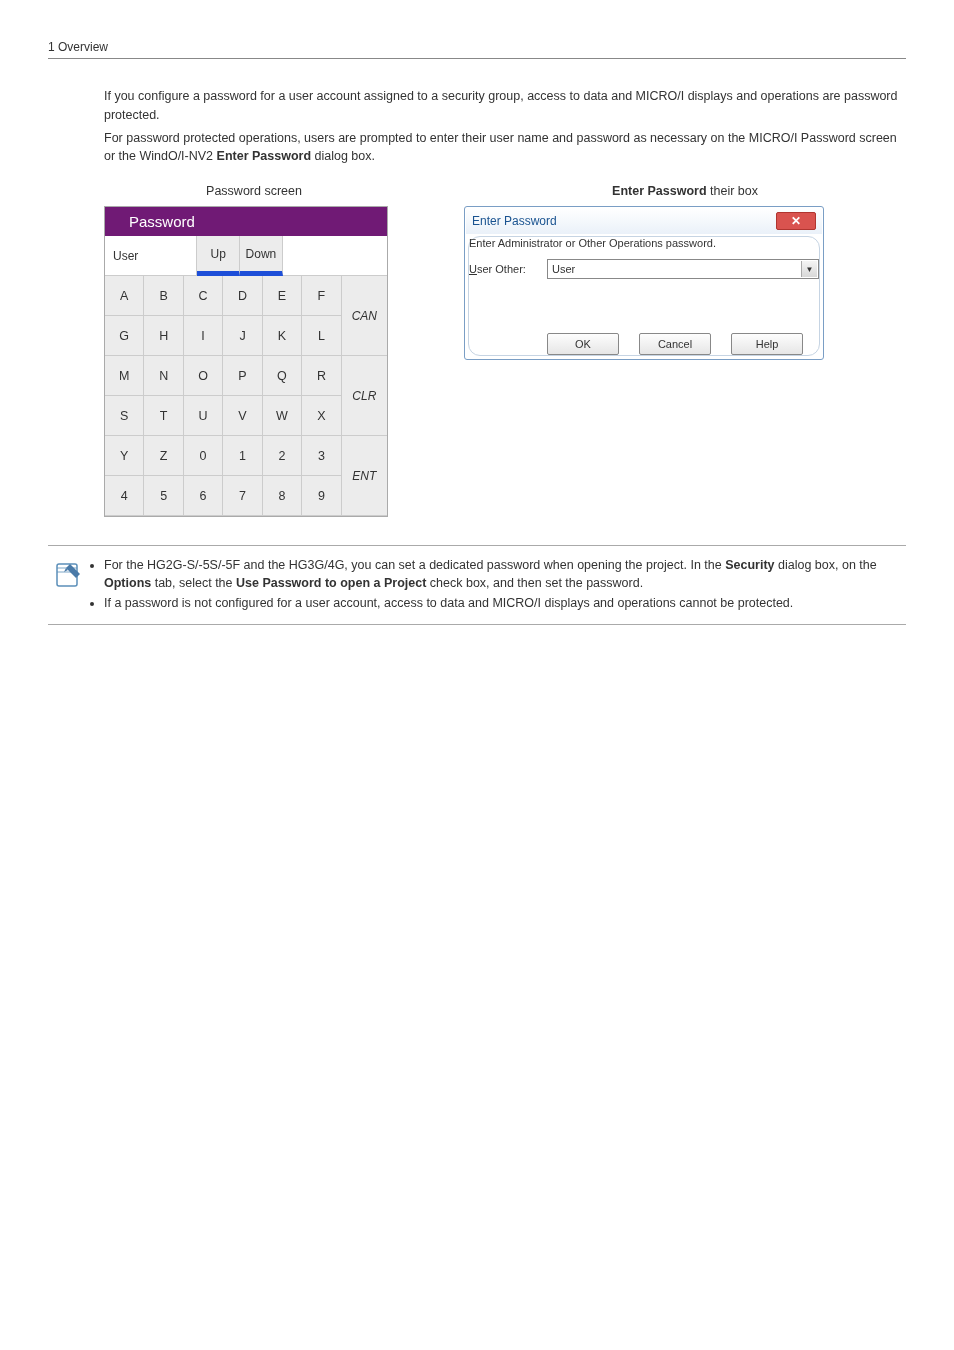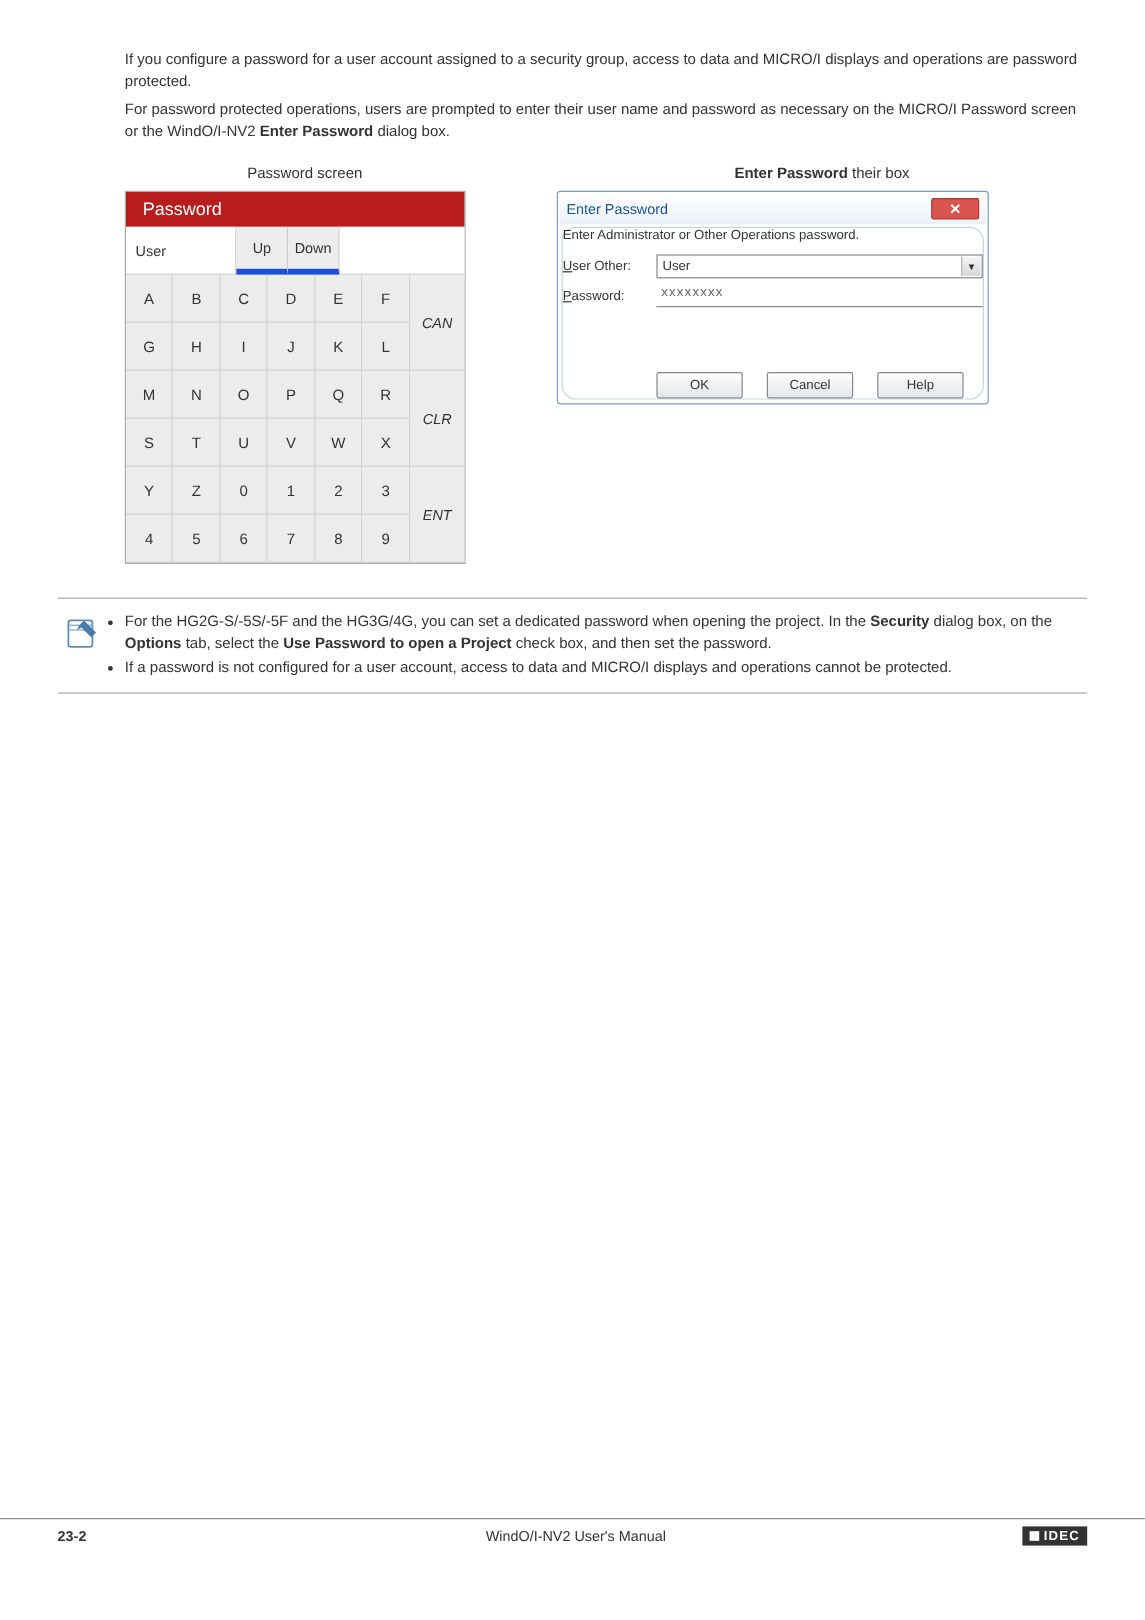--- a/index.html
+++ b/index.html
@@ -43,24 +43,24 @@
     margin-bottom: 8px;
   }
 
   
   .pw-screen {
     border: 1px solid #aaa;
     width: 284px;
     background: #fff;
   }
   .pw-title {
-    background: #b91c1c;
+    background: #701a75;
     color: #fff;
     font-size: 15px;
-    padding: 6px 14px;
+    padding: 6px 24px;
     font-family: Verdana, sans-serif;
   }
   .pw-toprow { display: flex; height: 40px; }
   .pw-user {
     flex: 2;
     border-right: 1px solid #ccc;
     border-bottom: 1px solid #ccc;
     display: flex; align-items: center; justify-content: flex-start;
     padding-left: 8px;
     font-size: 12px;
@@ -239,20 +239,21 @@
     display: inline-block;
     width: 8px; height: 8px;
     background: #fff;
     margin-right: 4px;
   }
 </style>
 </head>
 <body>
 <div class="page">
 
+  <div class="header">1 Overview</div>
 
   <div class="intro">
     <p>If you configure a password for a user account assigned to a security group, access to data and MICRO/I displays and operations are password protected.</p>
     <p>
       <span>For password protected operations, users are prompted to enter their user name and password as necessary on the MICRO/I Password screen or the WindO/I-NV2 </span><b>Enter Password</b><span> dialog box.</span>
     </p>
   </div>
 
   <div class="two-col">
     <div class="col-left">
@@ -345,24 +346,20 @@
           </div>
         </div>
         <div class="dlg-body">
           <div class="dlg-msg">Enter Administrator or Other Operations password.</div>
           <div class="dlg-row">
             <label class="underline-first">User Other:</label>
             <div class="dlg-combo">
               <span>User</span>
               <div class="dlg-combo-arrow">▼</div>
             </div>
-          </div>
-          <div class="dlg-row">
-            <label class="underline-first">Password:</label>
-            <div class="dlg-pw">xxxxxxxx</div>
           </div>
           <div class="dlg-btns">
             <div class="dlg-btn">OK</div>
             <div class="dlg-btn">Cancel</div>
             <div class="dlg-btn">Help</div>
           </div>
         </div>
       </div>
     </div>
   </div>
@@ -379,22 +376,14 @@
     <div class="note-body">
       <ul>
         <li>
           <span>For the HG2G-S/-5S/-5F  and the HG3G/4G, you can set a dedicated password when opening the project. In the </span><b>Security</b><span> dialog box, on the </span><b>Options</b><span> tab, select the </span><b>Use Password to open a Project</b><span> check box, and then set the password.</span>
         </li>
         <li>If a password is not configured for a user account, access to data and MICRO/I displays and operations cannot be protected.</li>
       </ul>
     </div>
   </div>
 
-  <div class="footer">
-    <div class="footer-page">23-2</div>
-    <div class="footer-title">WindO/I-NV2 User's Manual</div>
-    <div class="footer-logo">
-      <span class="sq"></span>
-        <span>IDEC</span>
-    </div>
-  </div>
 
 </div>
 
 </body></html>

